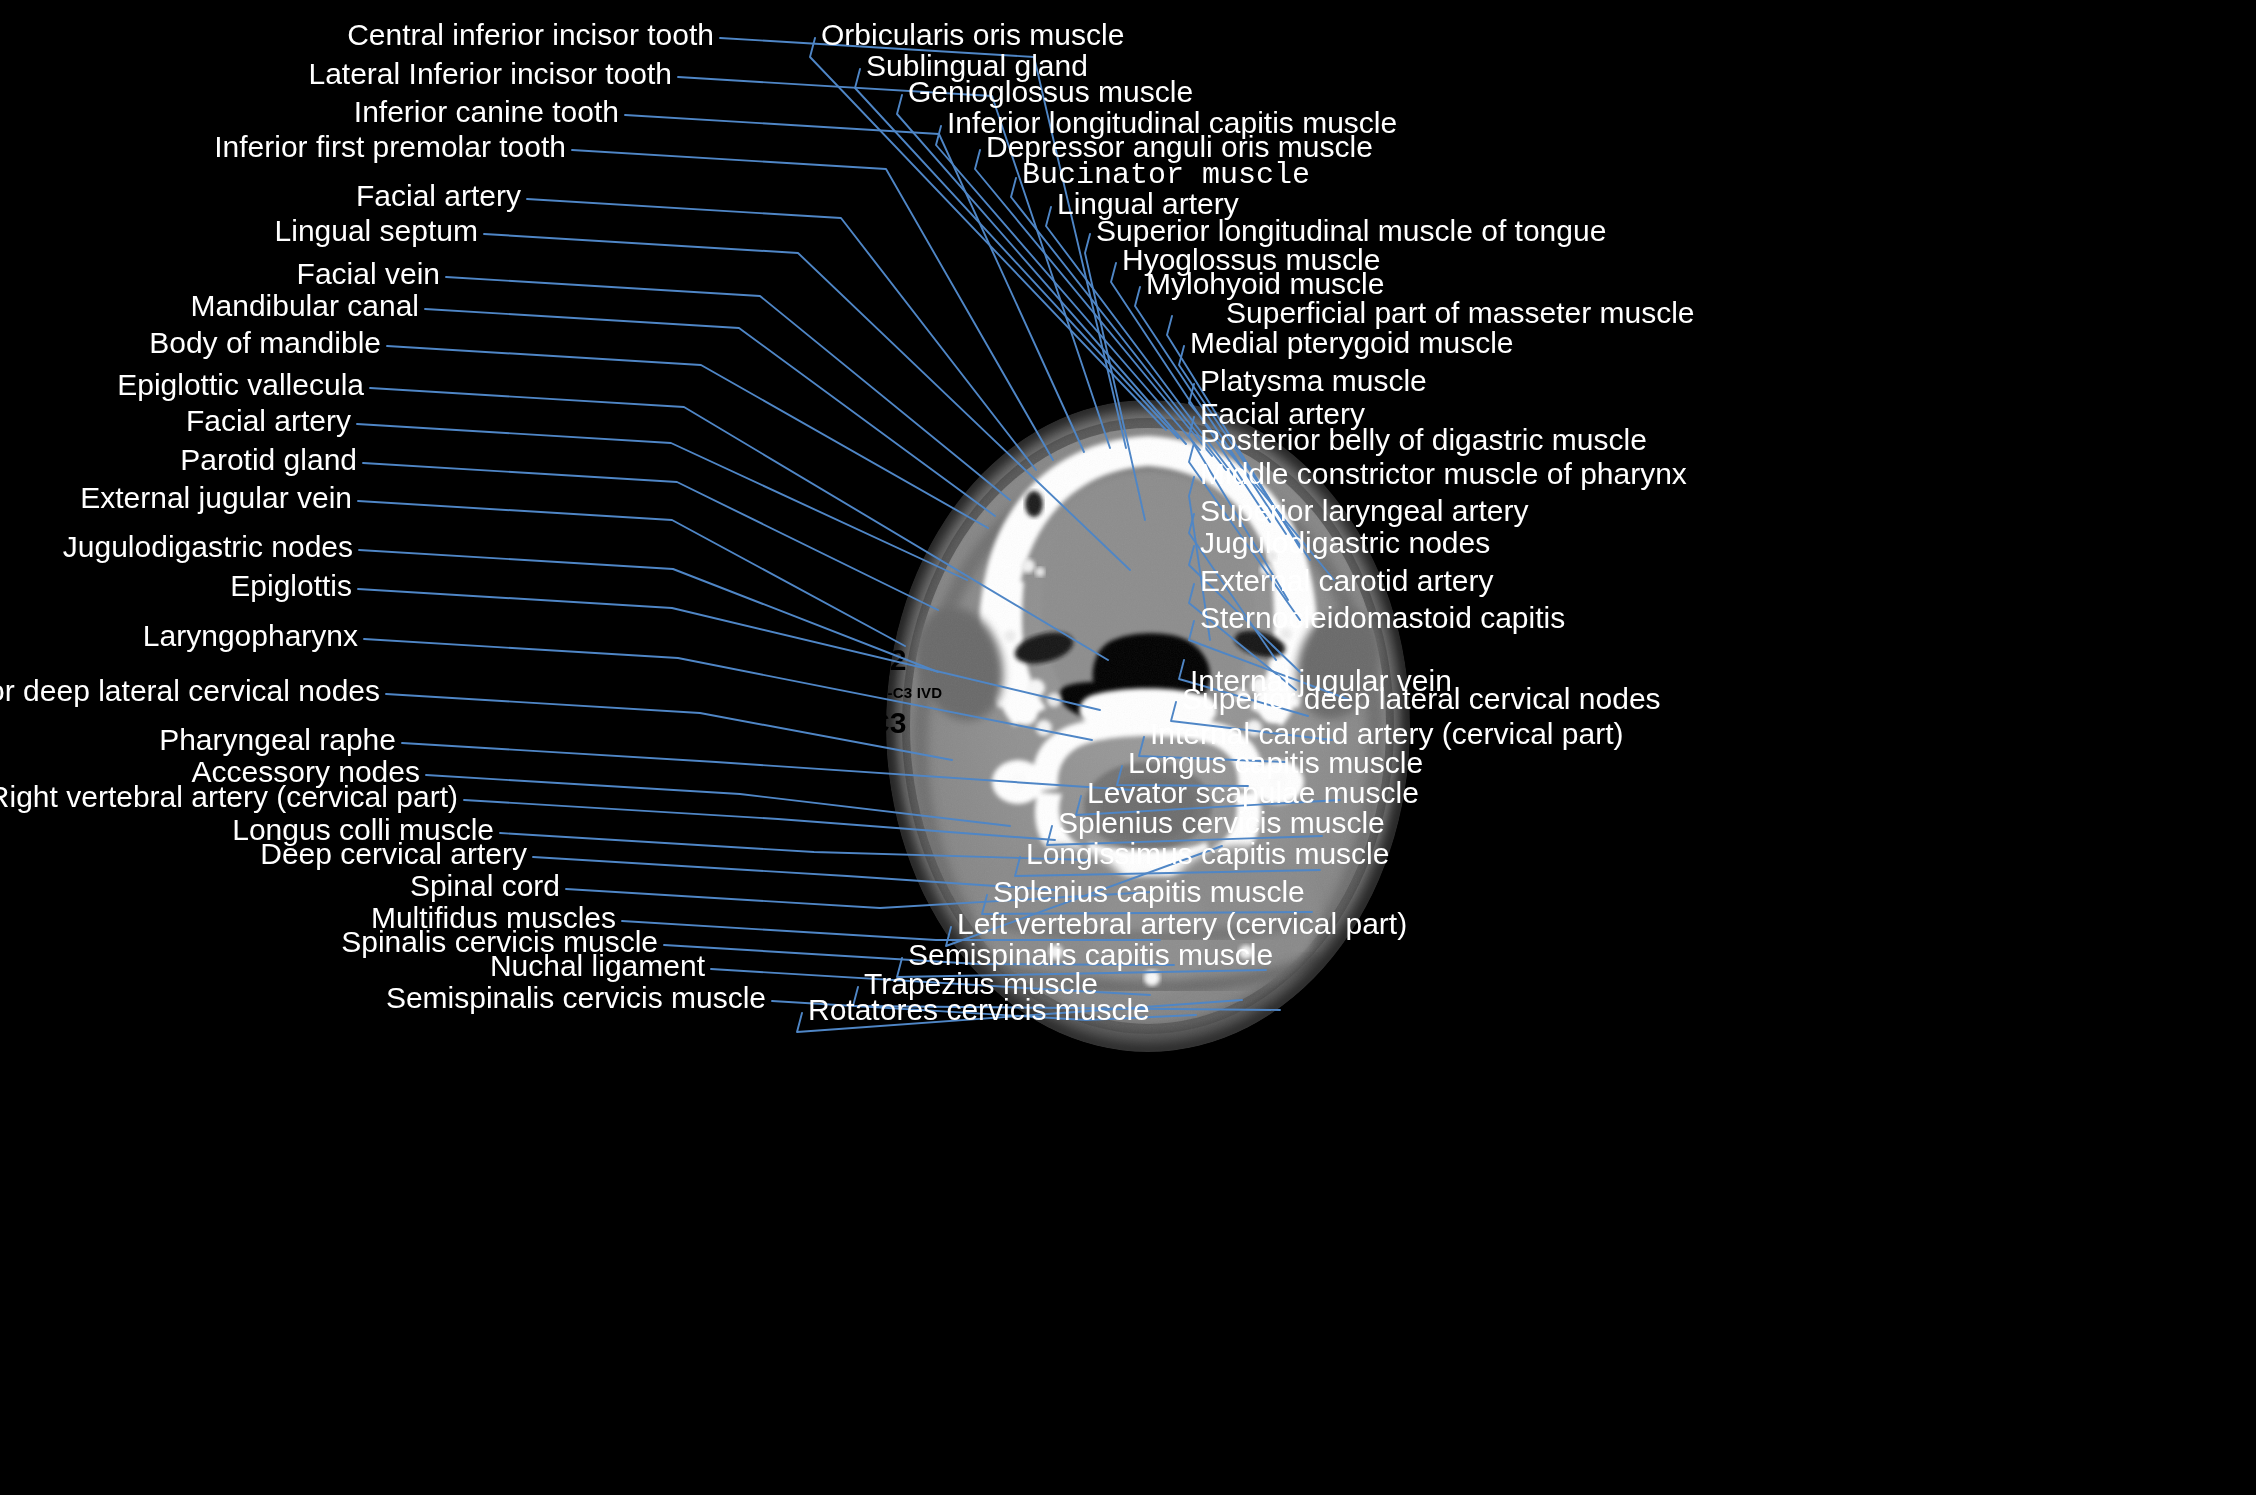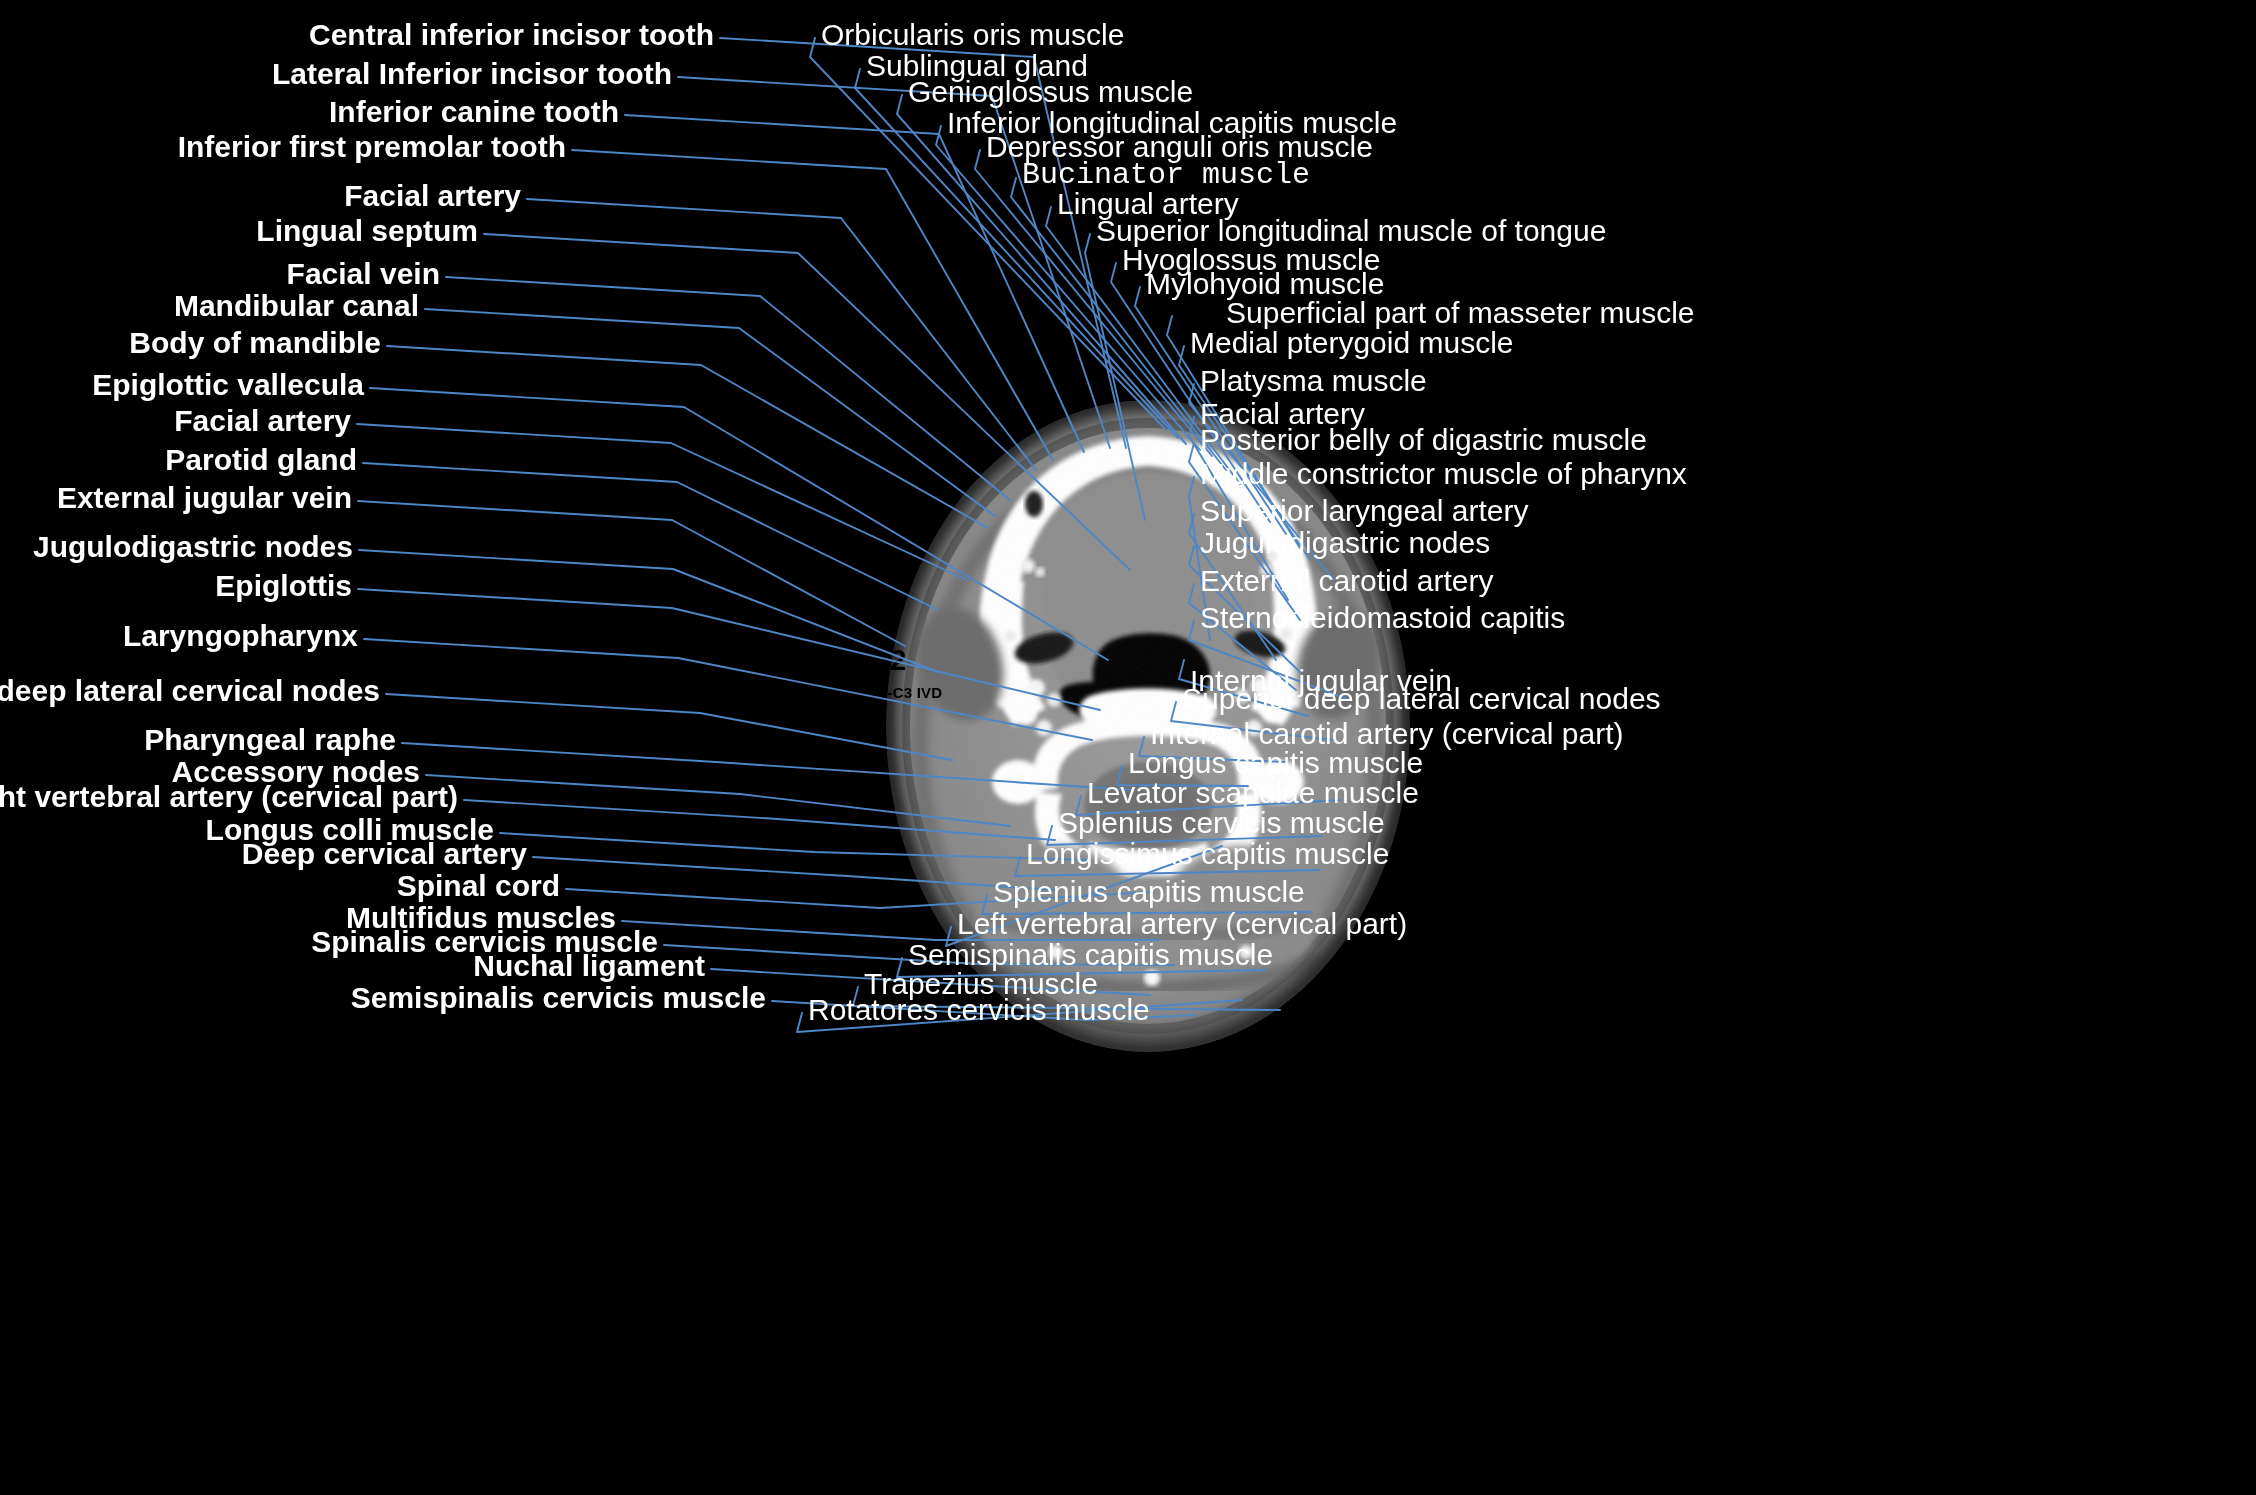--- a/index.html
+++ b/index.html
@@ -32,21 +32,21 @@
   
   .anno{
     position:absolute;
     color:#ffffff;
     font-size:30px;
     line-height:30px;
     white-space:nowrap;
     letter-spacing:0px;
     -webkit-font-smoothing:antialiased;
   }
-  .anno.left{ text-align:right;font-weight:bold; }
+  .anno.left{ text-align:right; }
   .anno.right{ text-align:left; }
 </style>
 </head>
 <body>
 
 <div id="stage">
 
   <div id="ct-wrap">
     <svg id="ct-svg" viewBox="0 0 560 672" xmlns="http://www.w3.org/2000/svg">
       <defs>
@@ -205,20 +205,21 @@
         <rect x="0" y="0" width="560" height="672" filter="url(#grain)" opacity=".5"></rect>
 
         <ellipse cx="280" cy="330" rx="262" ry="326" fill="url(#skinEdge)"></ellipse>
       </g>
 
       <ellipse cx="280" cy="330" rx="262" ry="326" fill="none" stroke="#000000" stroke-width="18" filter="url(#blurLg)" opacity=".85"></ellipse>
     </svg>
 
     <div class="ct-text" id="lbl-c2">C2</div>
     <div class="ct-text" id="lbl-ivd">C2-C3 IVD</div>
+    <div class="ct-text" id="lbl-c3">C3</div>
   </div>
 
   <svg id="leaders" viewBox="0 0 2256 1495" xmlns="http://www.w3.org/2000/svg">
     <g id="leader-group" fill="none" stroke="#4f86c6" stroke-width="1.9" stroke-linecap="round" stroke-linejoin="round">
         <path d="M 720 38 L 1034 57 L 1126 448"></path>
         <path d="M 678 77 L 992 96 L 1110 448"></path>
         <path d="M 625 115 L 939 134 L 1084 452"></path>
         <path d="M 572 150 L 886 169 L 1053 460"></path>
         <path d="M 527 199 L 841 218 L 1036 470"></path>
         <path d="M 484 234 L 798 253 L 1130 570"></path>

